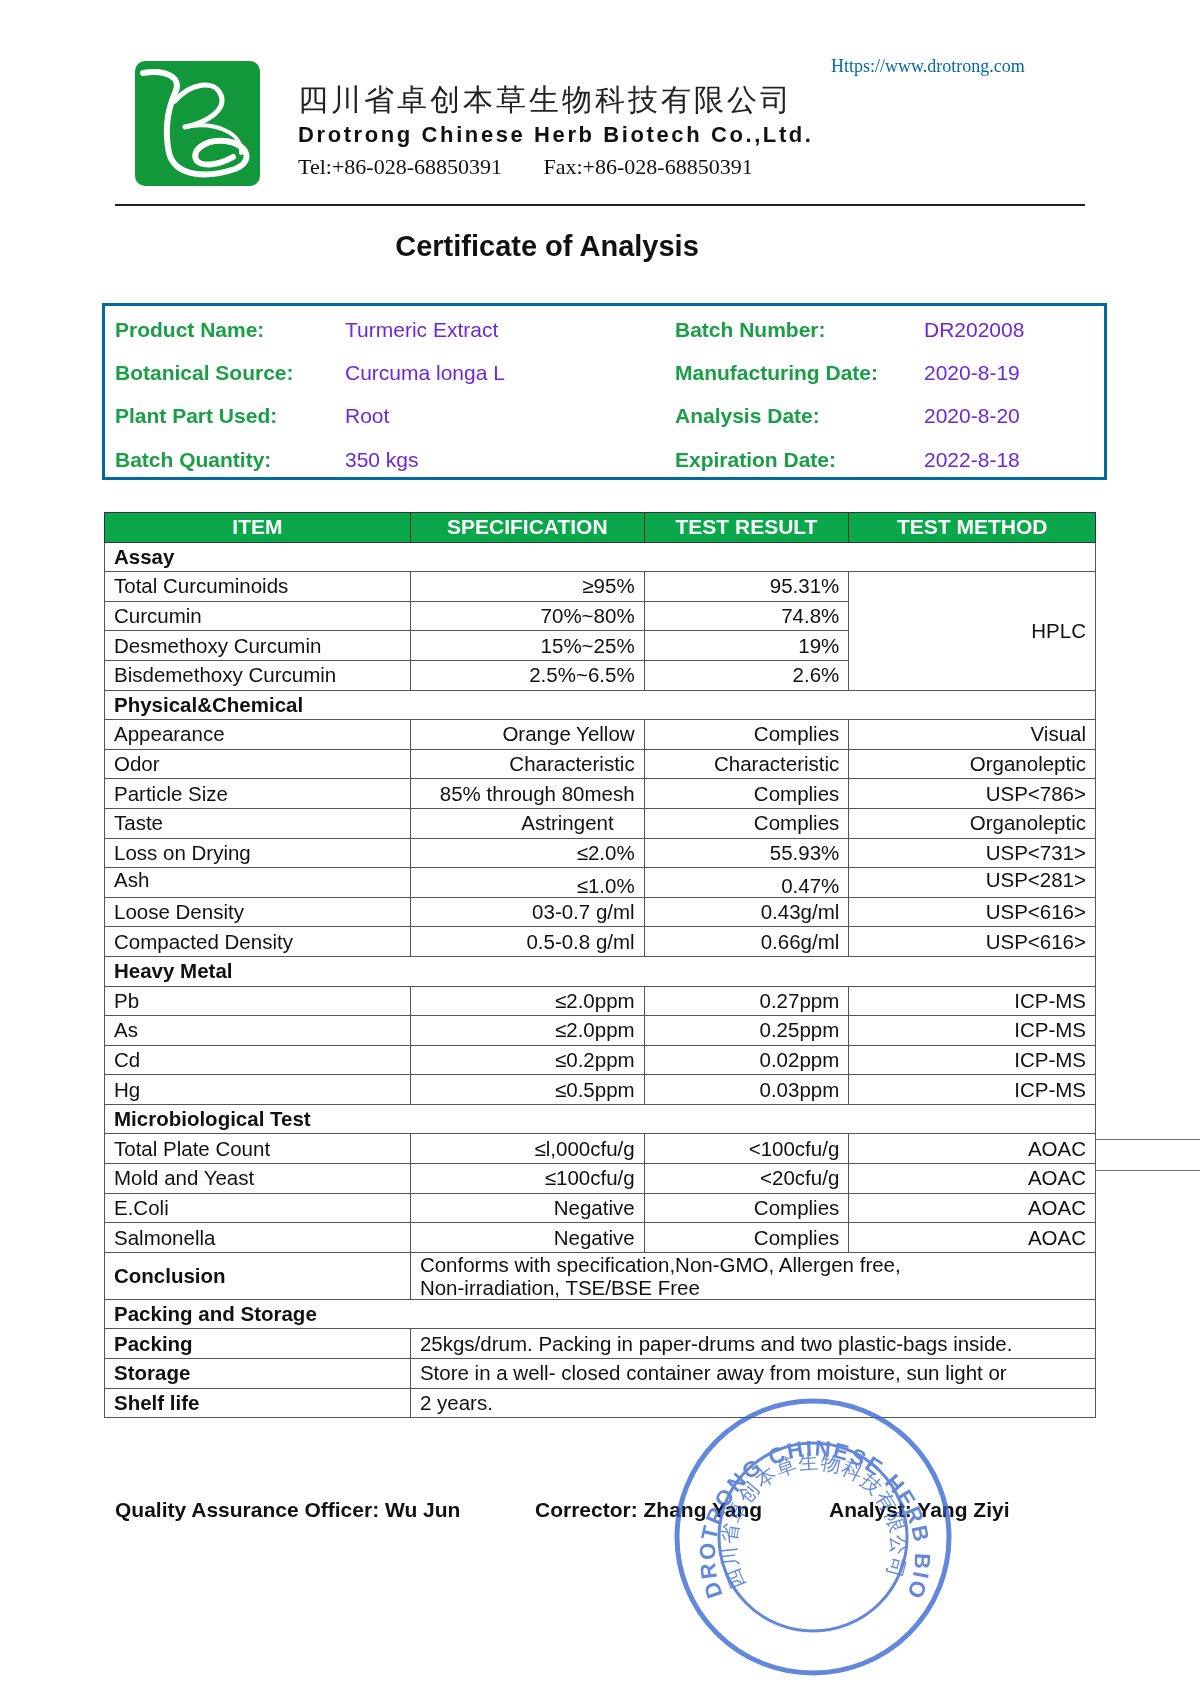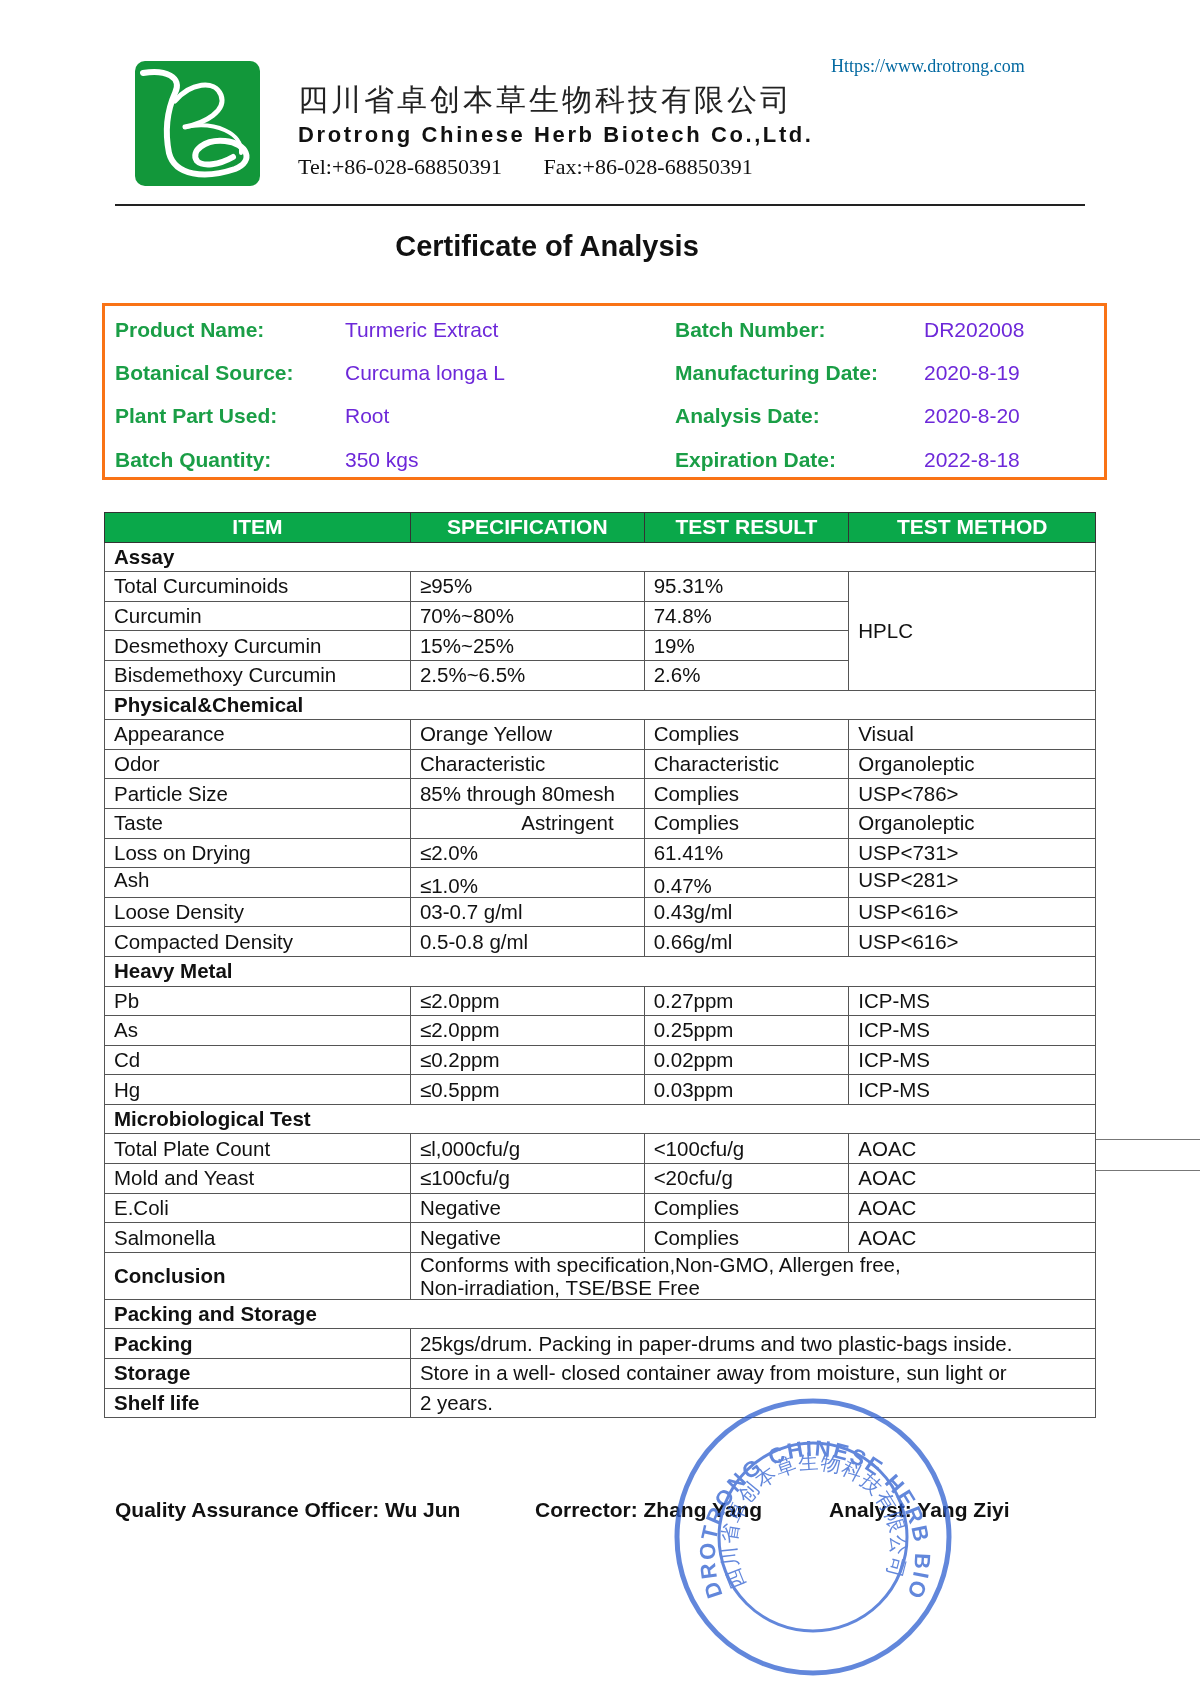--- a/index.html
+++ b/index.html
@@ -8,28 +8,28 @@
   .logo { left:135px; top:61px; width:125px; height:125px; background:#12973a; border-radius:10px; }
   .logo svg { width:125px; height:125px; display:block; }
   .cn-name { left:298px; top:80px; font-family:"DejaVu Serif", serif; font-size:30px; letter-spacing:3px; color:#222; font-weight:normal; }
   .en-name { left:298px; top:122px; font-size:22px; font-weight:bold; letter-spacing:2.6px; color:#111; }
   .contact { left:298px; top:154px; font-family:"Liberation Serif", serif; font-size:22px; color:#111; }
   .contact span { margin-right:36px;margin-top:12px; }
   .website { left:831px; top:56px; font-family:"Liberation Serif", serif; font-size:18px; color:#0369a1; }
   .hr { left:115px; top:204px; width:970px; height:2px; background:#222; }
   .title { left:0; width:1094px; top:230px; text-align:center; font-size:29px; font-weight:bold; color:#111; }
 
-  .info { left:102px; top:303px; width:999px; height:171px; border:3px solid #f97316; box-sizing:content-box; }
+  .info { left:102px; top:303px; width:999px; height:171px; border:3px solid #0369a1; box-sizing:content-box; }
   .info .lbl { position:absolute; color:#1a9e46; font-weight:bold; font-size:21px; }
   .info .val { position:absolute; color:#6d28d9; font-size:21px; }
 
   table.coa { position:absolute; left:104px; top:512px; width:992px; border-collapse:collapse; font-size:20.5px; }
   table.coa td, table.coa th { border:1.5px solid #555; padding:0 9px; height:28.6px; line-height:28px; white-space:nowrap; }
   table.coa th { background:#0aa84a; color:#fff; font-weight:bold; text-align:center; font-size:21px; border-color:#333; height:28.6px; }
-  table.coa td.c { text-align:left; }
+  table.coa td.c { text-align:right; }
   table.coa td.r { text-align:right; padding-right:30px; }
   table.coa td.sec { font-weight:bold; }
   table.coa td.lo { vertical-align:bottom; line-height:22px; }
   table.coa td.hi { vertical-align:top; line-height:24px; }
   table.coa td.conc { white-space:normal; line-height:23px; height:46px; }
   .col1 { width:284px; } .col2 { width:217px; } .col3 { width:190px; } .col4 { width:229px; }
 
   .sig { top:1498px; font-size:21px; font-weight:bold; color:#111; }
   .stamp { left:671px; top:1395px; width:285px; height:285px; opacity:0.75; pointer-events:none; }
   .stray-line { left:1096px; height:1px; width:104px; background:#777; }
@@ -138,21 +138,21 @@
   </tr>
   <tr>
     <td>Taste</td>
     <td class="r">Astringent</td>
     <td class="c">Complies</td>
     <td class="c">Organoleptic</td>
   </tr>
   <tr>
     <td>Loss on Drying</td>
     <td class="c">≤2.0%</td>
-    <td class="c">61.41%</td>
+    <td class="c">55.93%</td>
     <td class="c">USP&lt;731&gt;</td>
   </tr>
   <tr>
     <td class="hi">Ash</td>
     <td class="c lo">≤1.0%</td>
     <td class="c lo">0.47%</td>
     <td class="c hi">USP&lt;281&gt;</td>
   </tr>
   <tr>
     <td>Loose Density</td>

